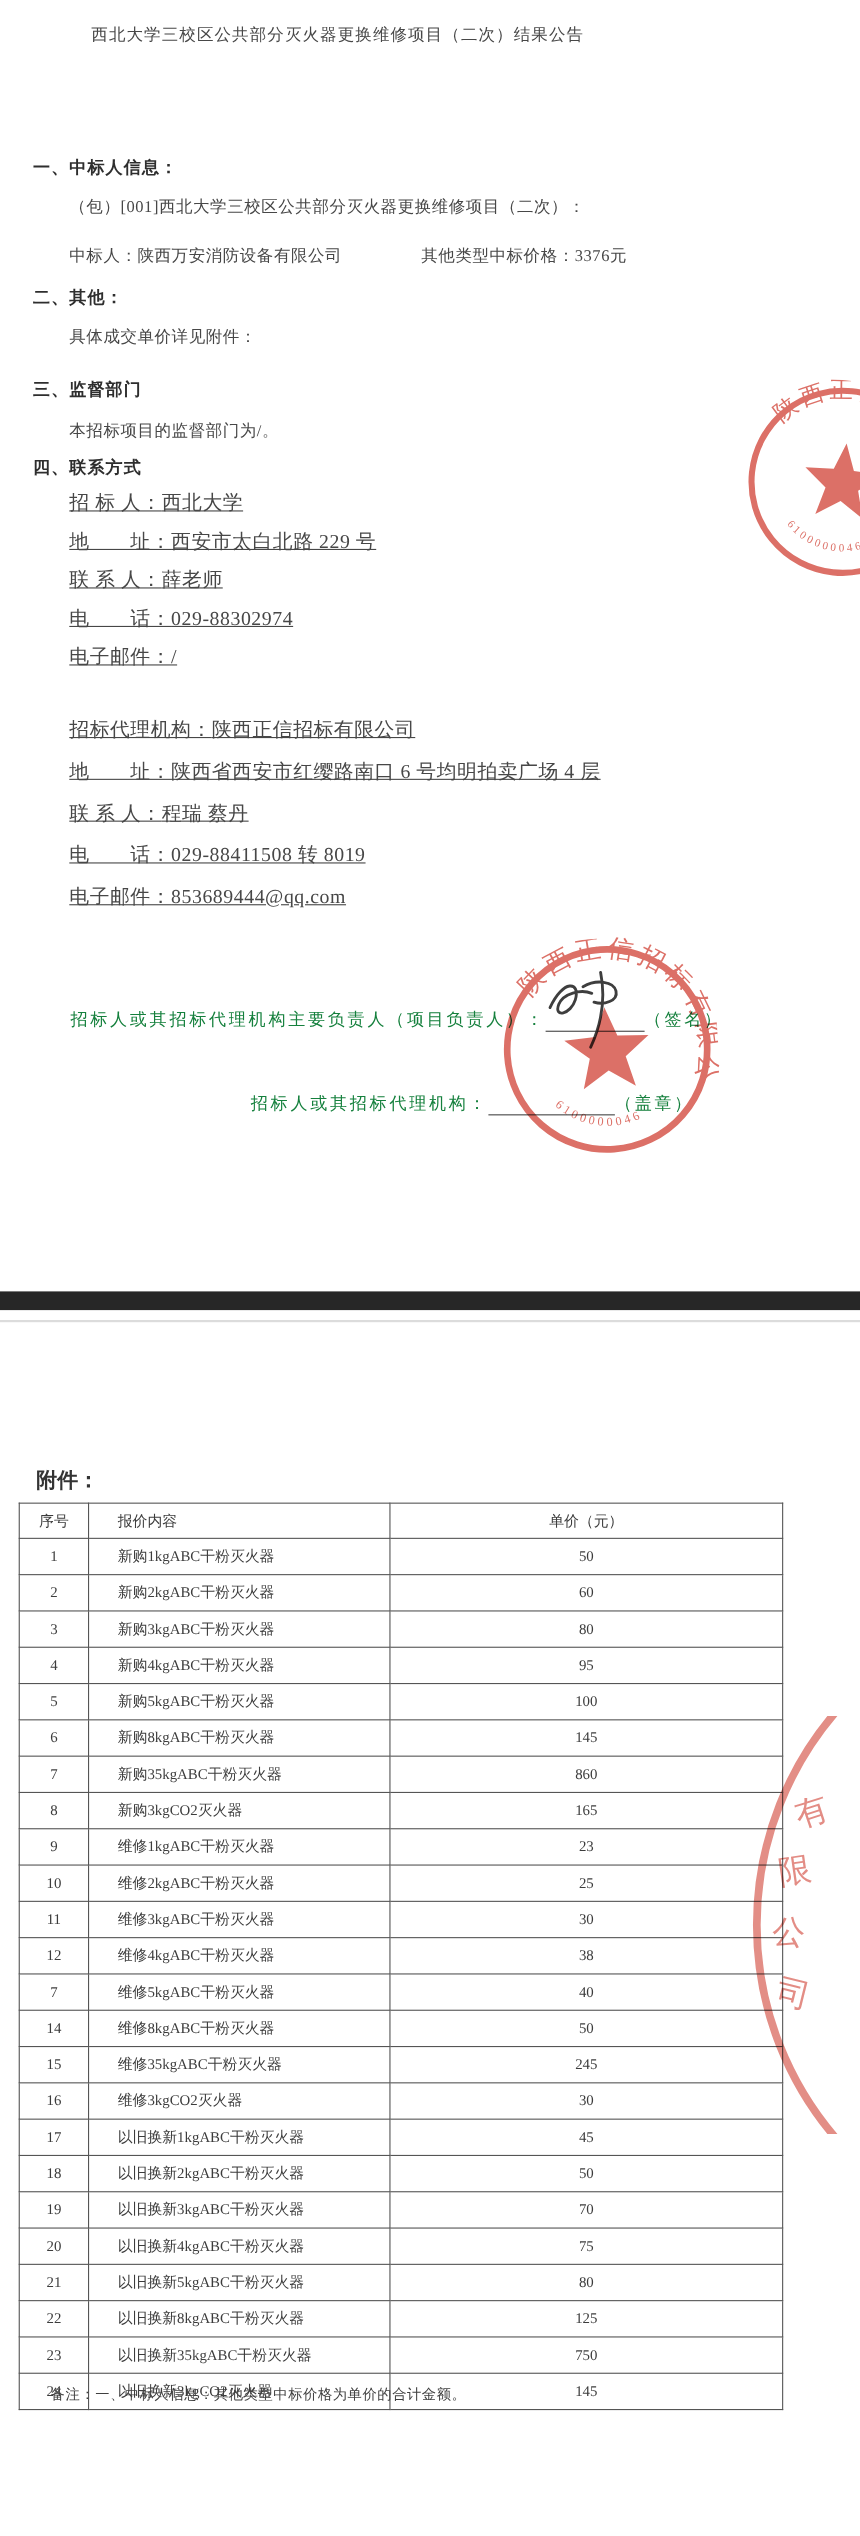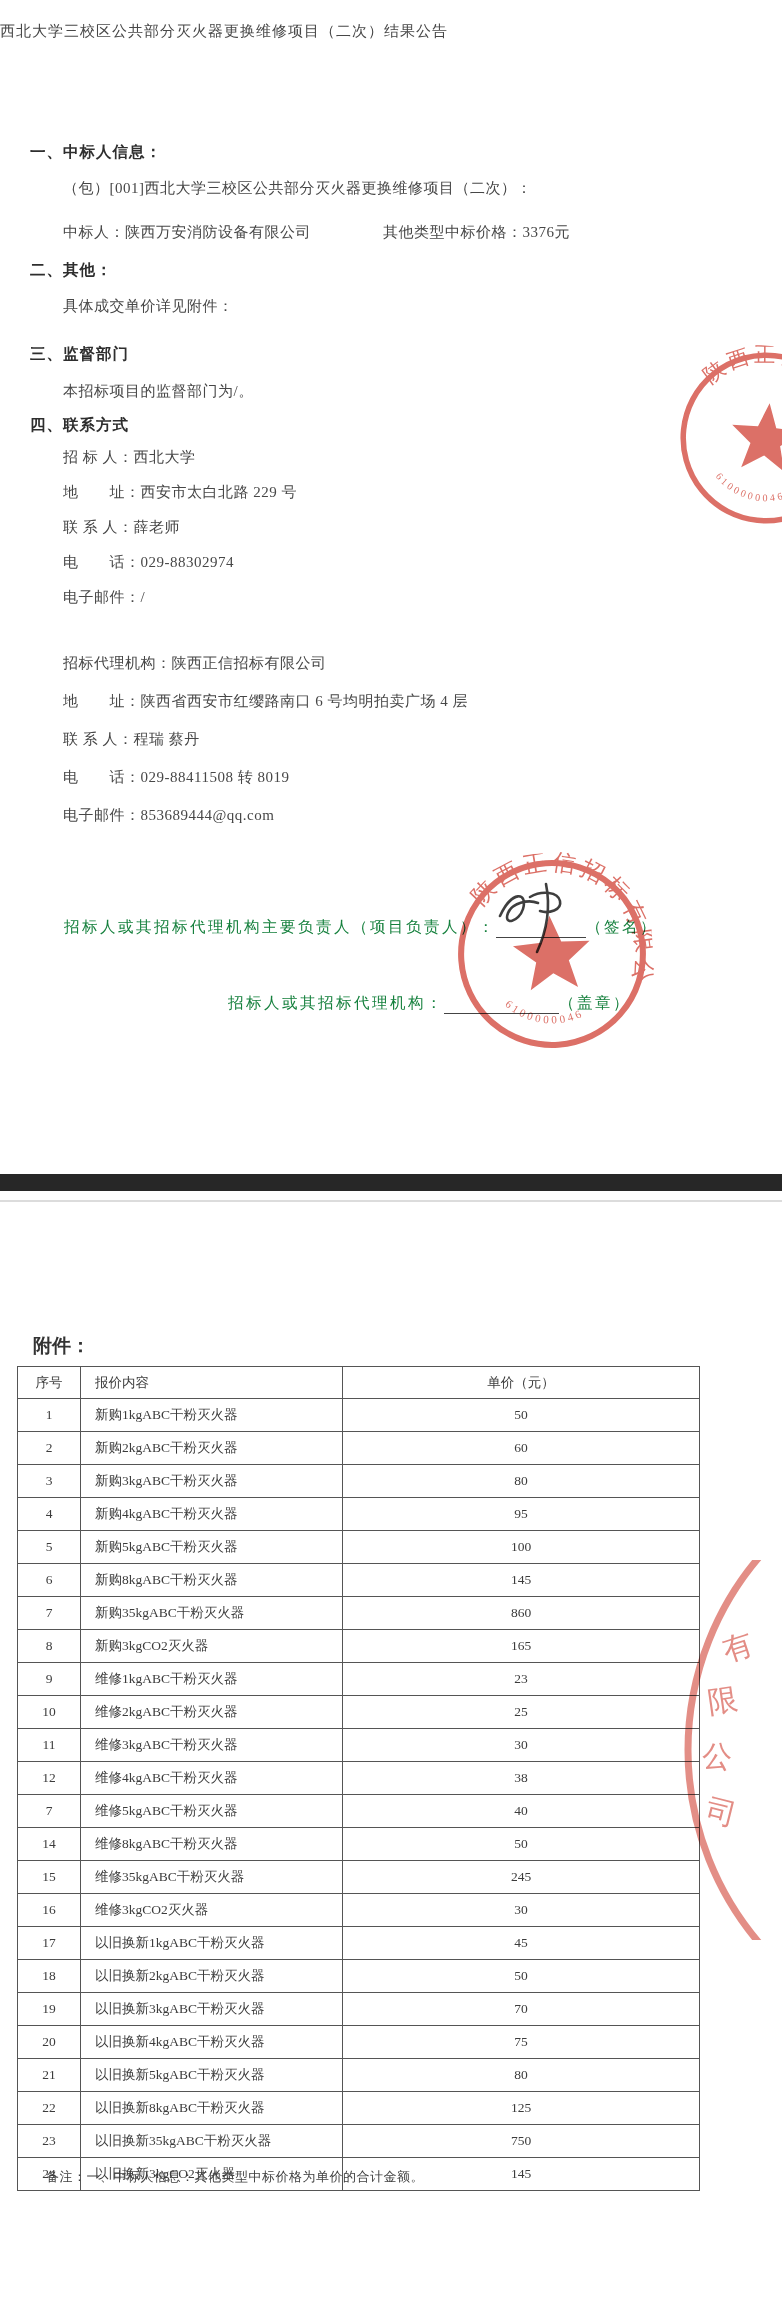--- a/index.html
+++ b/index.html
@@ -2,25 +2,25 @@
 <html><head>
 <meta charset="utf-8">
 <style>
   html,body{margin:0;padding:0;background:#ffffff;}
   .page{
     position:relative;width:782px;height:2305px;background:#ffffff;overflow:hidden;
     font-family:"Liberation Serif","DejaVu Serif",serif;color:#3f3f3f;
   }
   .abs{position:absolute;}
   
-  .title{top:22px;left:0;width:614px;font-size:15px;letter-spacing:1px;color:#474747;}
+  .title{top:22px;left:0;width:614px;text-align:center;font-size:15px;letter-spacing:1px;color:#474747;}
   .subtitle{top:72px;left:0;width:614px;text-align:center;font-size:15px;color:#4a4a4a;}
   .sec-h{left:30px;font-family:"Liberation Sans","DejaVu Sans",sans-serif;font-weight:bold;font-size:15.5px;color:#2e2e2e;letter-spacing:1px;}
   .body-line{left:63px;font-size:15px;color:#474747;letter-spacing:.5px;}
-  .contact-block{left:63px;font-size:15px;color:#474747;letter-spacing:.5px;}
+  .contact-block{left:63px;font-size:18px;color:#474747;letter-spacing:.5px;text-decoration:underline;}
   .contact-block .doc-line{display:block;}
   .tenderer-block{top:440px;}
   .tenderer-block .doc-line{height:35px;line-height:35px;}
   .agency-block{top:644px;}
   .agency-block .doc-line{height:38px;line-height:38px;}
   .sign-line{font-size:15.5px;letter-spacing:2.5px;color:#15803d;}
   .sign-underline{display:inline-block;border-bottom:1px solid #444;height:14px;vertical-align:bottom;}
   .u-90{width:90px;} .u-115{width:115px;}
   
   .seal{position:absolute;mix-blend-mode:multiply;opacity:.85;pointer-events:none;}
@@ -29,21 +29,21 @@
   .sign-hand{left:492px;top:878px;width:92px;height:82px;}
   .seal-frag{left:640px;top:1560px;width:142px;height:380px;}
   
   .sep-bar{top:1174px;left:0;width:782px;height:17px;background:#272727;}
   .sep-line{top:1200px;left:0;width:782px;height:2px;background:#dcdcdc;}
   
   .attach-label{left:33px;top:1333px;font-family:"Liberation Sans","DejaVu Sans",sans-serif;font-weight:bold;font-size:19px;color:#333;}
   .price-table{left:17px;top:1366px;width:660px;border-collapse:collapse;table-layout:fixed;font-size:13.5px;color:#3c3c3c;}
   .price-table th,.price-table td{border:1px solid #555;height:30px;font-weight:normal;overflow:hidden;white-space:nowrap;}
   .price-table .c0{width:60px;text-align:center;}
-  .price-table .c1{width:246px;text-align:left;padding-left:14px;}
+  .price-table .c1{width:246px;text-align:left;padding-left:26px;}
   .price-table .c2{width:354px;text-align:center;}
   .price-table thead th{height:29px;}
   .note-line{left:46px;top:2168px;font-size:13px;color:#3f3f3f;letter-spacing:.5px;}
 </style>
 </head>
 <body>
 
 <div class="page">
 
   <div class="abs title">西北大学三校区公共部分灭火器更换维修项目（二次）结果公告</div>

